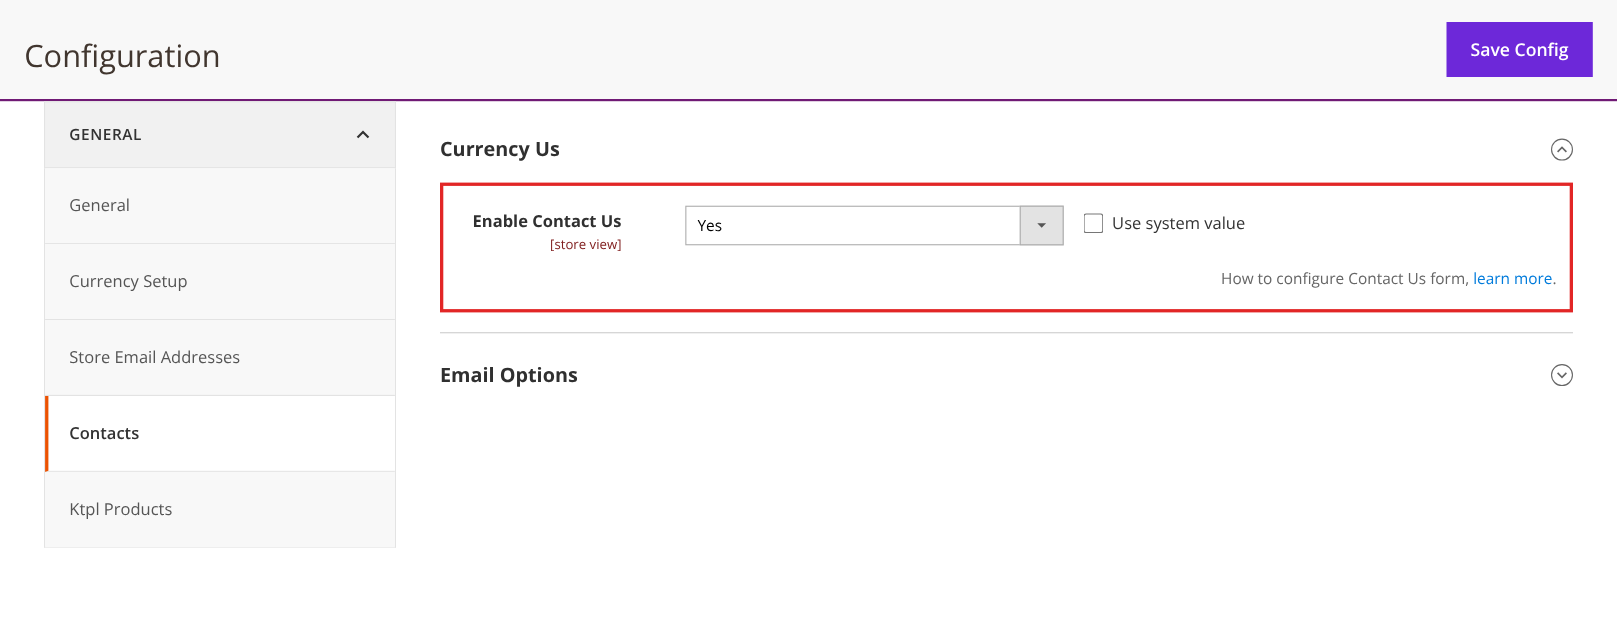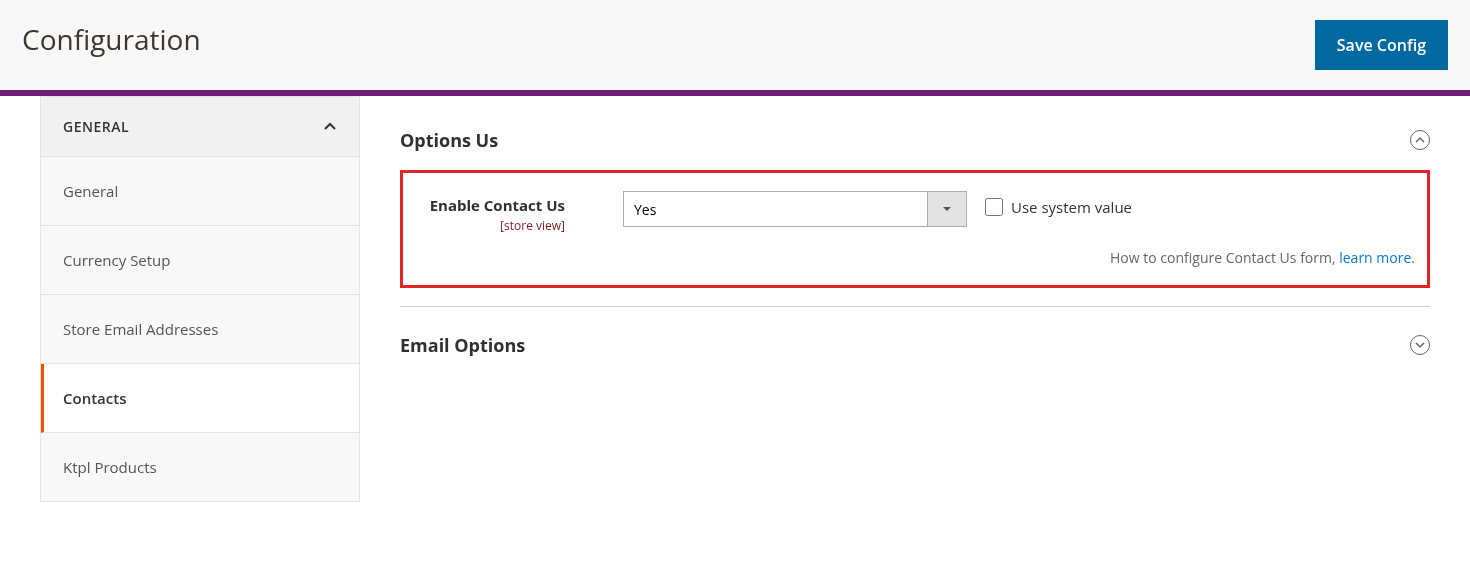--- a/index.html
+++ b/index.html
@@ -9,32 +9,32 @@
     }
     body {
       font-family: 'Open Sans', 'Helvetica Neue', Helvetica, Arial, sans-serif;
       background: #fff;
       color: #333;
       font-size: 14px;
     }
     .header {
       display: flex;
       justify-content: space-between;
-      align-items: flex-start;
+      align-items: flex-end;
       padding: 20px 22px 20px 22px;
-      border-bottom: 6px solid #701a75;
+      border-bottom: 2px solid #701a75;
       background: #f8f8f8;
     }
     .page-title {
       font-size: 28px;
       font-weight: 400;
       color: #41362f;
     }
     .btn-save {
-      background: #0369a1;
+      background: #6d28d9;
       color: #fff;
       border: none;
       padding: 14px 22px;
       font-size: 16px;
       font-weight: 600;
       cursor: pointer;
       font-family: inherit;
     }
     .content {
       display: flex;
@@ -234,21 +234,21 @@
       <div class="sidebar-item">Currency Setup</div>
       <div class="sidebar-item">Store Email Addresses</div>
       <div class="sidebar-item active">Contacts</div>
       <div class="sidebar-item">Ktpl Products</div>
     </div>
   </div>
 
   <div class="main">
 
     <div class="section-header">
-      <span class="section-title">Options Us</span>
+      <span class="section-title">Currency Us</span>
       <span class="collapse-icon">
         <svg width="10" height="10" viewBox="0 0 10 10">
             <path d="M1 7 L5 3 L9 7" stroke="#666" stroke-width="1.5" fill="none"></path>
           </svg>
       </span>
     </div>
 
     <div class="highlight-box">
       <div class="field-row">
         <div class="field-label-col">

